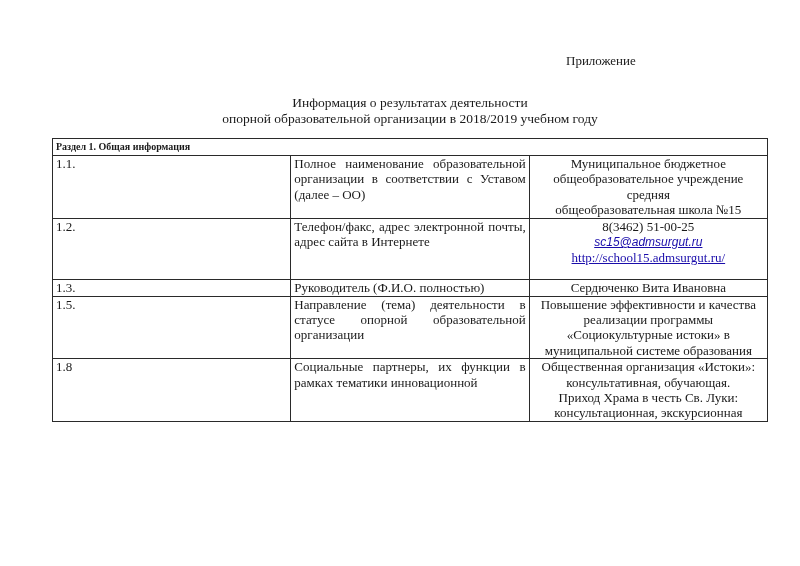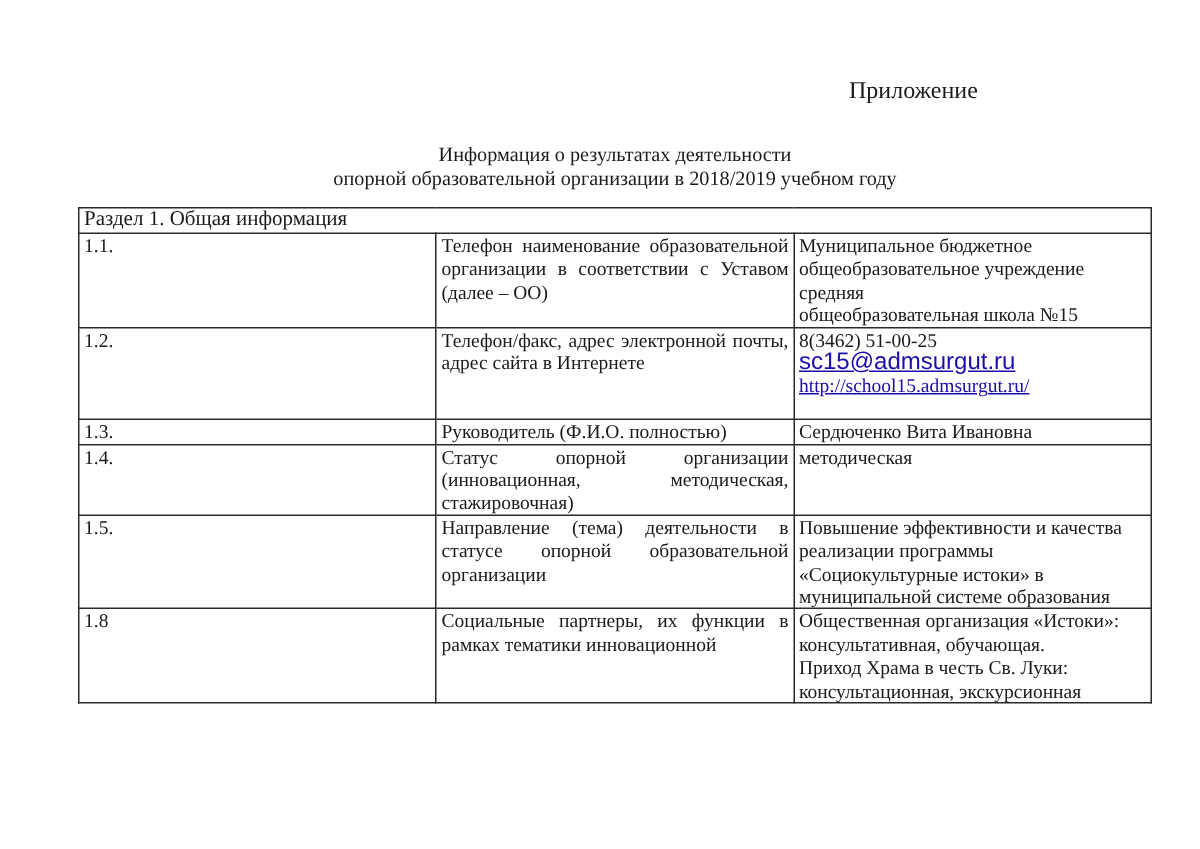--- a/index.html
+++ b/index.html
@@ -3,41 +3,41 @@
 <meta charset="utf-8">
 <style>
   html, body { margin: 0; padding: 0; }
   body {
     width: 800px; height: 566px; background: #ffffff; overflow: hidden;
     font-family: "Liberation Serif", "DejaVu Serif", serif; color: #1a1a1a;
     position: relative;
   }
   .appendix {
     position: absolute; left: 566px; top: 54px;
-    font-size: 16px; line-height: 13.5px;
+    font-size: 13px; line-height: 13.5px;
   }
   .appendix div { white-space: nowrap; }
   .title {
     position: absolute; left: 0; width: 820px; top: 95px; text-align: center;
     font-size: 13.5px; line-height: 16px;
   }
   table.doc {
     position: absolute; left: 52px; top: 138px; width: 716px;
     border-collapse: collapse; font-size: 13px; line-height: 15.4px;
     table-layout: fixed;
   }
   table.doc td {
     border: 1px solid #2a2a2a; vertical-align: top; padding: 0 3px;
   }
   td.num { width: 23px; padding-left: 4px; }
   td.label { width: 230px; text-align: justify; text-align-last: left; }
-  td.value { }
-  td.section { font-weight: normal; font-size: 14px; padding-left: 4px; }
+  td.value { text-align: center; }
+  td.section { font-weight: bold; font-size: 10px; padding-left: 4px; }
   a.link { color: #1a0dab; text-decoration: underline; }
-  .email { font-family: "Liberation Sans", "DejaVu Sans", sans-serif; font-size: 16px; }
+  .email { font-family: "Liberation Sans", "DejaVu Sans", sans-serif; font-size: 12px; font-style: italic; }
   .url { font-size: 13px; }
 </style>
 </head>
 <body>
 
 <div class="appendix">
   <div>Приложение</div>
 </div>
 
 <div class="title">
@@ -46,21 +46,21 @@
 </div>
 
 <table class="doc">
   <tbody>
     <tr style="height:17px;">
       <td class="section" colspan="3">Раздел 1. Общая информация</td>
     </tr>
 
     <tr style="height:45px;">
       <td class="num">1.1.</td>
-      <td class="label">Телефон наименование образовательной организации в соответствии с Уставом (далее – ОО)</td>
+      <td class="label">Полное наименование образовательной организации в соответствии с Уставом (далее – ОО)</td>
       <td class="value">
         <div>Муниципальное бюджетное общеобразовательное учреждение средняя</div>
         <div>общеобразовательная школа №15</div>
       </td>
     </tr>
 
     <tr style="height:61px;">
       <td class="num">1.2.</td>
       <td class="label">Телефон/факс, адрес электронной почты, адрес сайта в Интернете</td>
       <td class="value">
@@ -69,25 +69,20 @@
         <div><a class="link url">http://school15.admsurgut.ru/</a></div>
       </td>
     </tr>
 
     <tr style="height:17px;">
       <td class="num">1.3.</td>
       <td class="label">Руководитель (Ф.И.О. полностью)</td>
       <td class="value">Сердюченко Вита Ивановна</td>
     </tr>
 
-    <tr style="height:45px;">
-      <td class="num">1.4.</td>
-      <td class="label">Статус опорной организации (инновационная, методическая, стажировочная)</td>
-      <td class="value">методическая</td>
-    </tr>
 
     <tr style="height:47px;">
       <td class="num">1.5.</td>
       <td class="label">Направление (тема) деятельности в статусе опорной образовательной организации</td>
       <td class="value">
         <div>Повышение эффективности и качества реализации программы</div>
         <div>«Социокультурные истоки» в муниципальной системе образования</div>
       </td>
     </tr>
 

